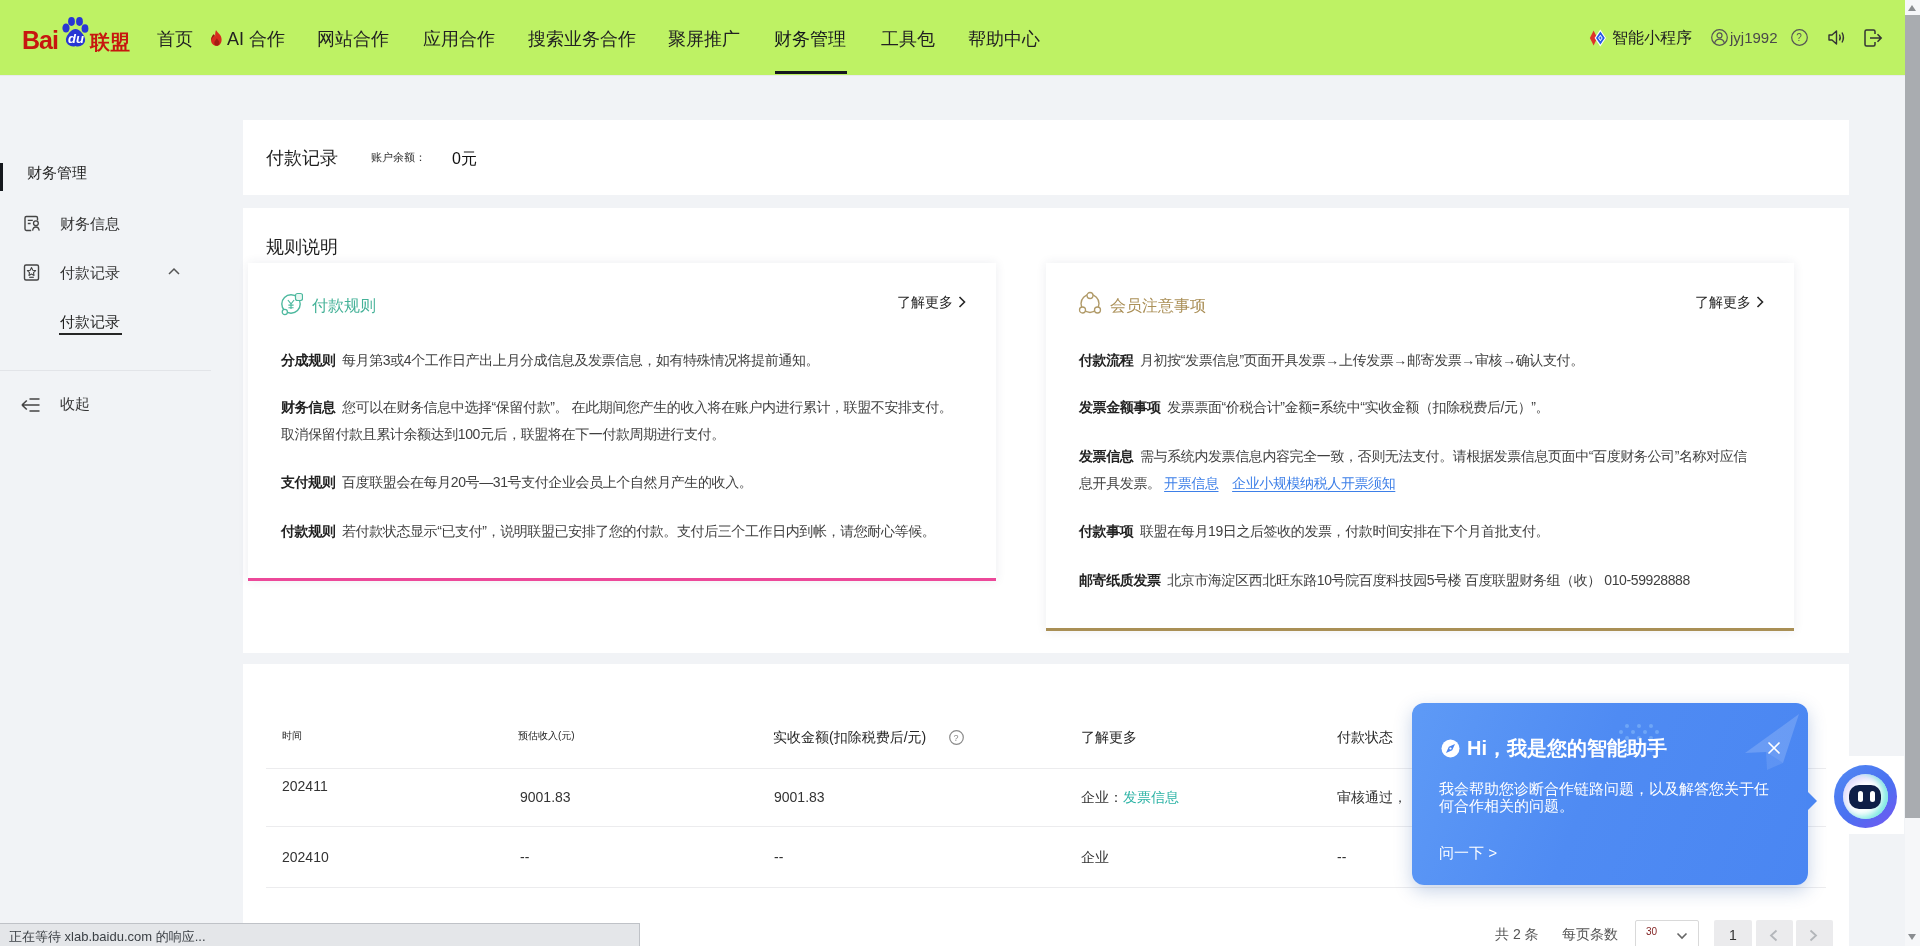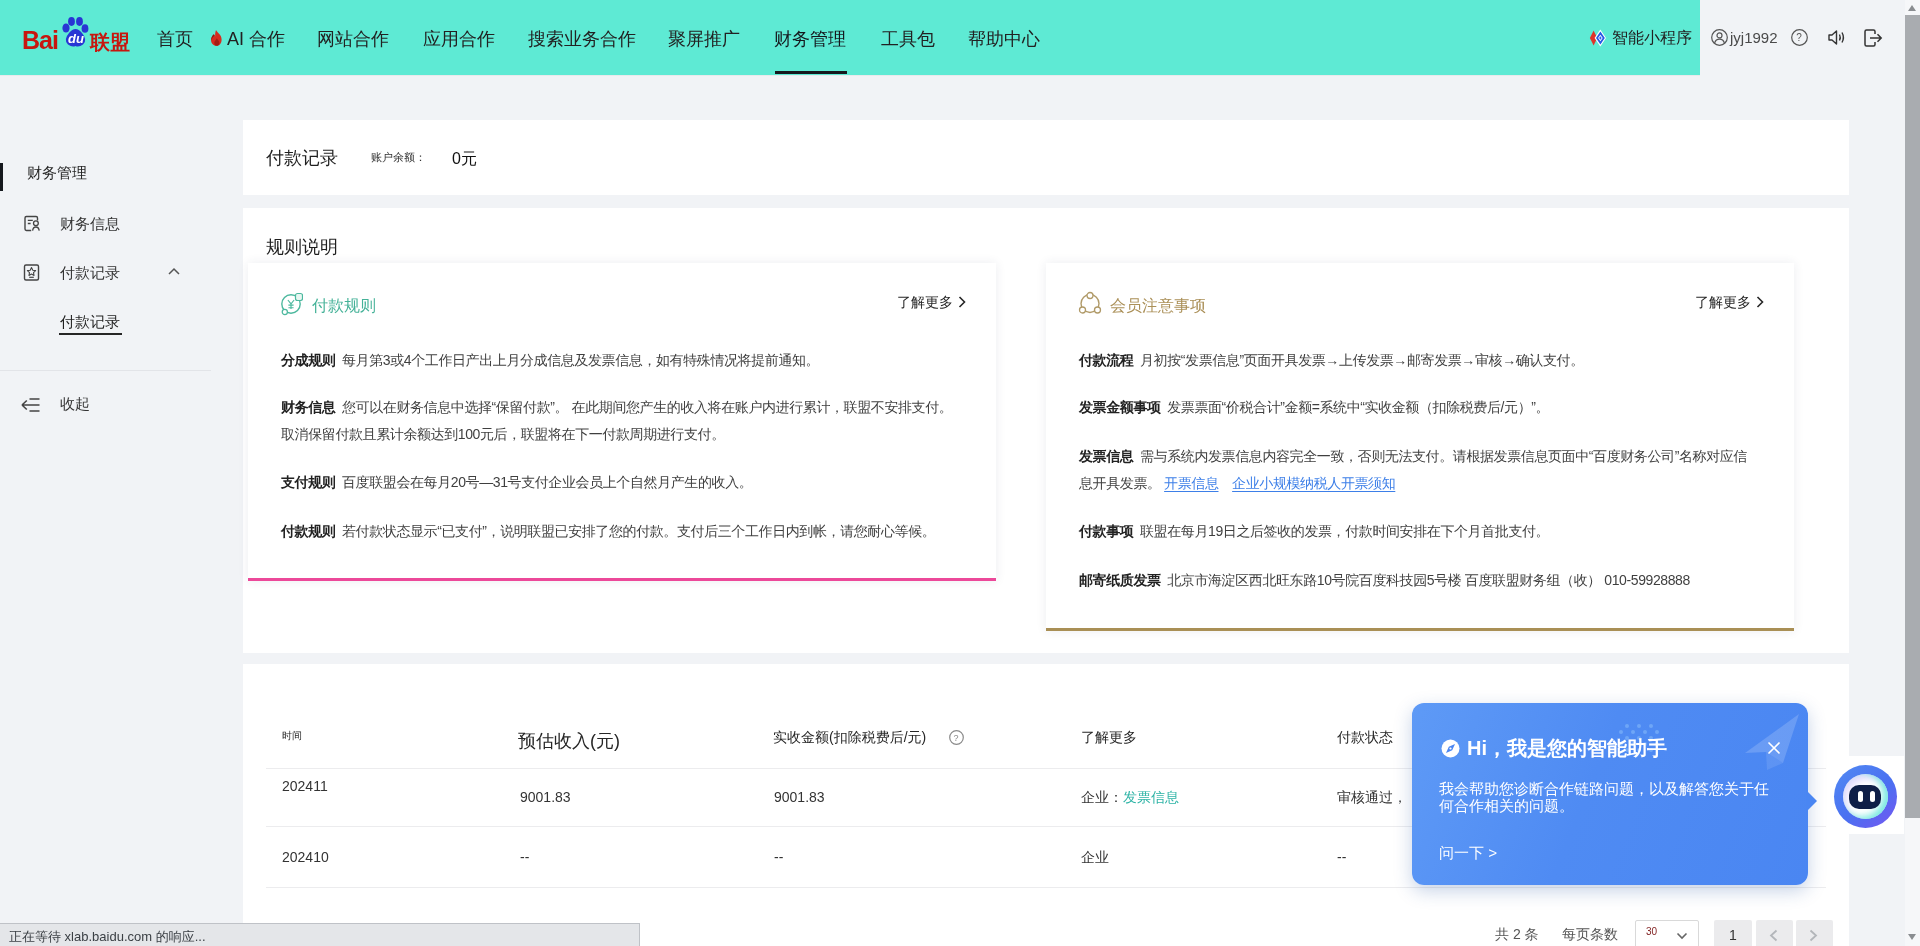--- a/index.html
+++ b/index.html
@@ -10,21 +10,21 @@
 .card{position:absolute;width:748px;background:#fff;box-shadow:0 0 10px rgba(40,60,90,.09)}
 .card p{position:absolute;left:33px;width:722px;line-height:27px;font-size:14px;color:#3f3f3f;letter-spacing:-0.4px}
 .card p b{color:#222}
 .lm{position:absolute;top:31px;right:30px;font-size:14px;color:#262626}
 .lnk{color:#3d7fe8;text-decoration:underline;text-underline-offset:3px;text-decoration-thickness:1px}
 svg{display:block}
 </style>
 </head>
 <body>
 
-<div class="abs" style="left:0;top:0;width:1700px;height:76px;background:#5eead4;border-bottom:1px solid #e8eaec">
+<div class="abs" style="left:0;top:0;width:1920px;height:76px;background:#bef264;border-bottom:1px solid #e8eaec">
 
   <div class="abs" style="left:22px;top:26px;font-weight:bold;font-size:25px;color:#c7170f;letter-spacing:-1px">Bai</div>
   <svg class="abs" style="left:57px;top:14px" width="33" height="34" viewBox="0 0 33 34">
     <ellipse cx="9" cy="14" rx="3.6" ry="4.6" fill="#2836d4"></ellipse>
     <ellipse cx="14.5" cy="7.5" rx="3.4" ry="4.4" fill="#2836d4"></ellipse>
     <ellipse cx="22.5" cy="7.5" rx="3.4" ry="4.4" fill="#2836d4"></ellipse>
     <ellipse cx="28" cy="14.5" rx="3.4" ry="4.3" fill="#2836d4"></ellipse>
     <path d="M12 19 Q18.5 11 25 19 Q31 26 26 30.5 Q22 33.5 18.5 32 Q15 33.5 11 30.5 Q6 26 12 19Z" fill="#2836d4"></path>
     <text x="11" y="29" font-size="13" fill="#fff" font-family="Liberation Sans,sans-serif" font-weight="bold" font-style="italic">du</text>
   </svg>
@@ -141,21 +141,21 @@
       </svg></div>
   <p style="top:84px"><b>付款流程</b> 月初按“发票信息”页面开具发票→上传发票→邮寄发票→审核→确认支付。</p>
   <p style="top:131px"><b>发票金额事项</b> 发票票面“价税合计”金额=系统中“实收金额（扣除税费后/元）”。</p>
   <p style="top:180px"><b>发票信息</b> 需与系统内发票信息内容完全一致，否则无法支付。请根据发票信息页面中“百度财务公司”名称对应信<br>息开具发票。 <a class="lnk" href="#">开票信息</a>　<a class="lnk" href="#">企业小规模纳税人开票须知</a></p>
   <p style="top:255px"><b>付款事项</b> 联盟在每月19日之后签收的发票，付款时间安排在下个月首批支付。</p>
   <p style="top:304px"><b>邮寄纸质发票</b> 北京市海淀区西北旺东路10号院百度科技园5号楼 百度联盟财务组（收） 010-59928888</p>
 </div>
 
 <div class="panel" style="top:664px;height:282px">
   <div class="abs" style="left:39px;top:65px;font-size:10px;color:#262626">时间</div>
-  <div class="abs" style="left:275px;top:65px;font-size:18px;color:#262626">预估收入(元)</div>
+  <div class="abs" style="left:275px;top:65px;font-size:10px;color:#262626">预估收入(元)</div>
   <div class="abs" style="left:530px;top:65px;font-size:14px;color:#262626">实收金额(扣除税费后/元)</div>
   <svg class="abs" style="left:706px;top:66px" width="15" height="15" viewBox="0 0 15 15">
     <circle cx="7.5" cy="7.5" r="6.8" fill="none" stroke="#8a8a8a" stroke-width="1.2"></circle>
     <text x="4.6" y="10.8" font-size="9" fill="#8a8a8a" font-family="Liberation Sans,sans-serif">?</text>
   </svg>
   <div class="abs" style="left:838px;top:65px;font-size:14px;color:#262626">了解更多</div>
   <div class="abs" style="left:1094px;top:65px;font-size:14px;color:#262626">付款状态</div>
   <div class="abs" style="left:23px;top:104px;width:1560px;height:1px;background:#ececee"></div>
   <div class="abs" style="left:39px;top:114px;font-size:14px;color:#333">202411</div>
   <div class="abs" style="left:277px;top:125px;font-size:14px;color:#333">9001.83</div>

